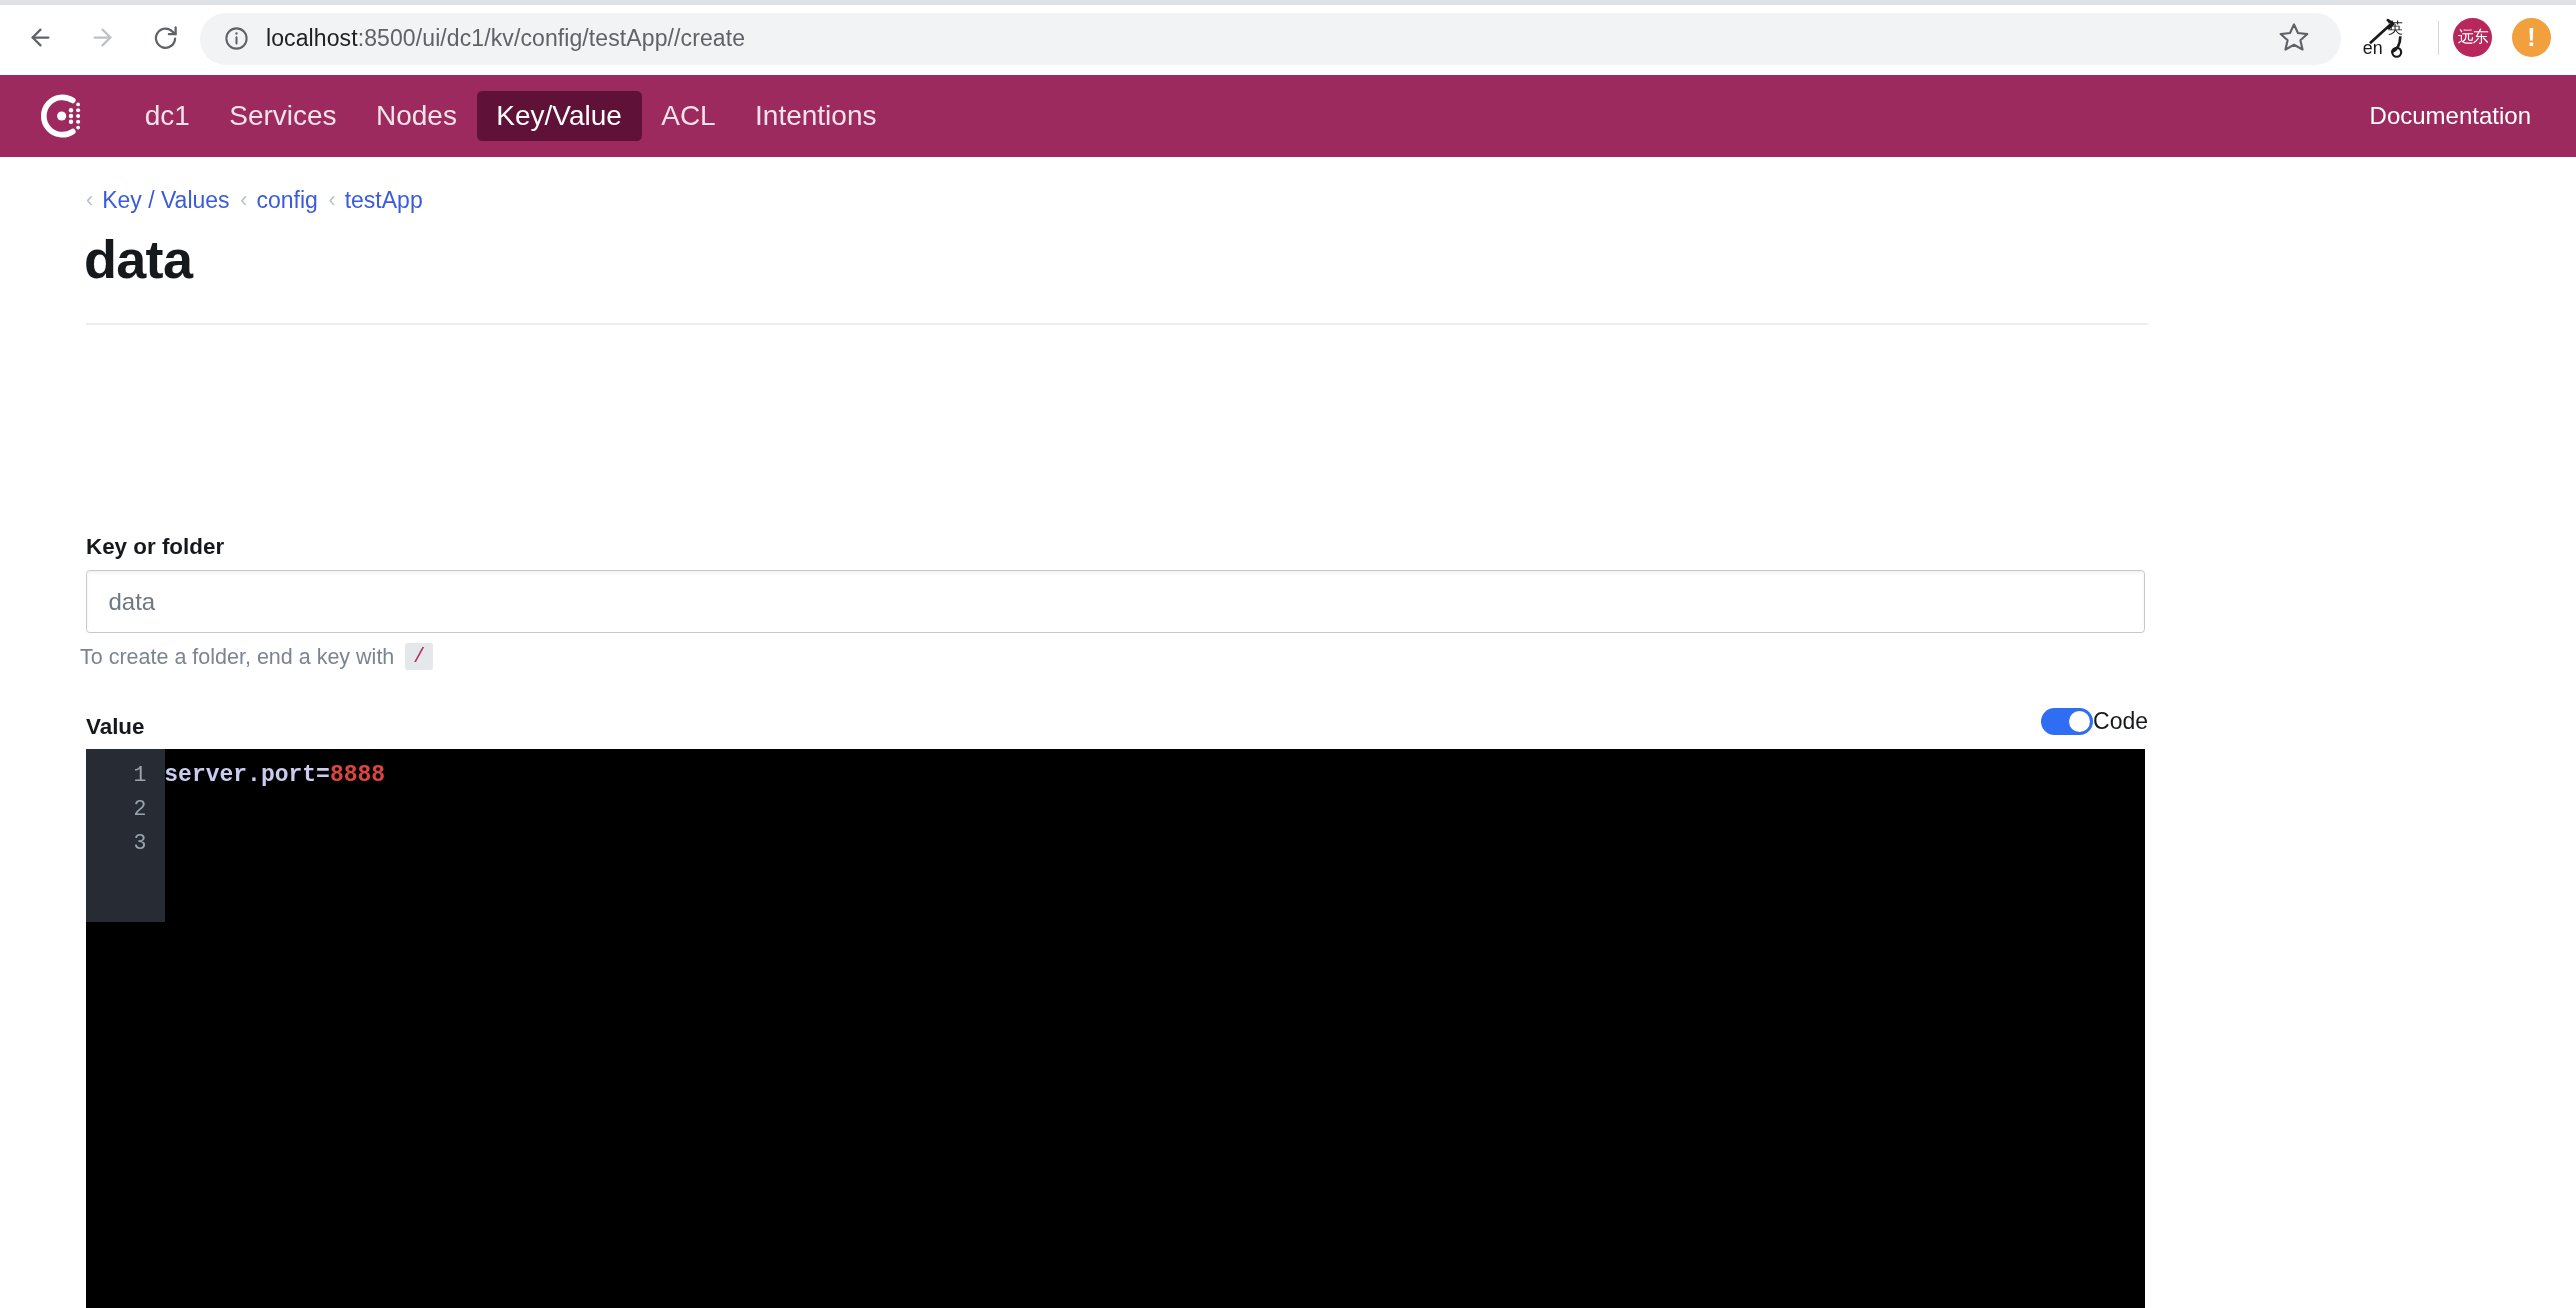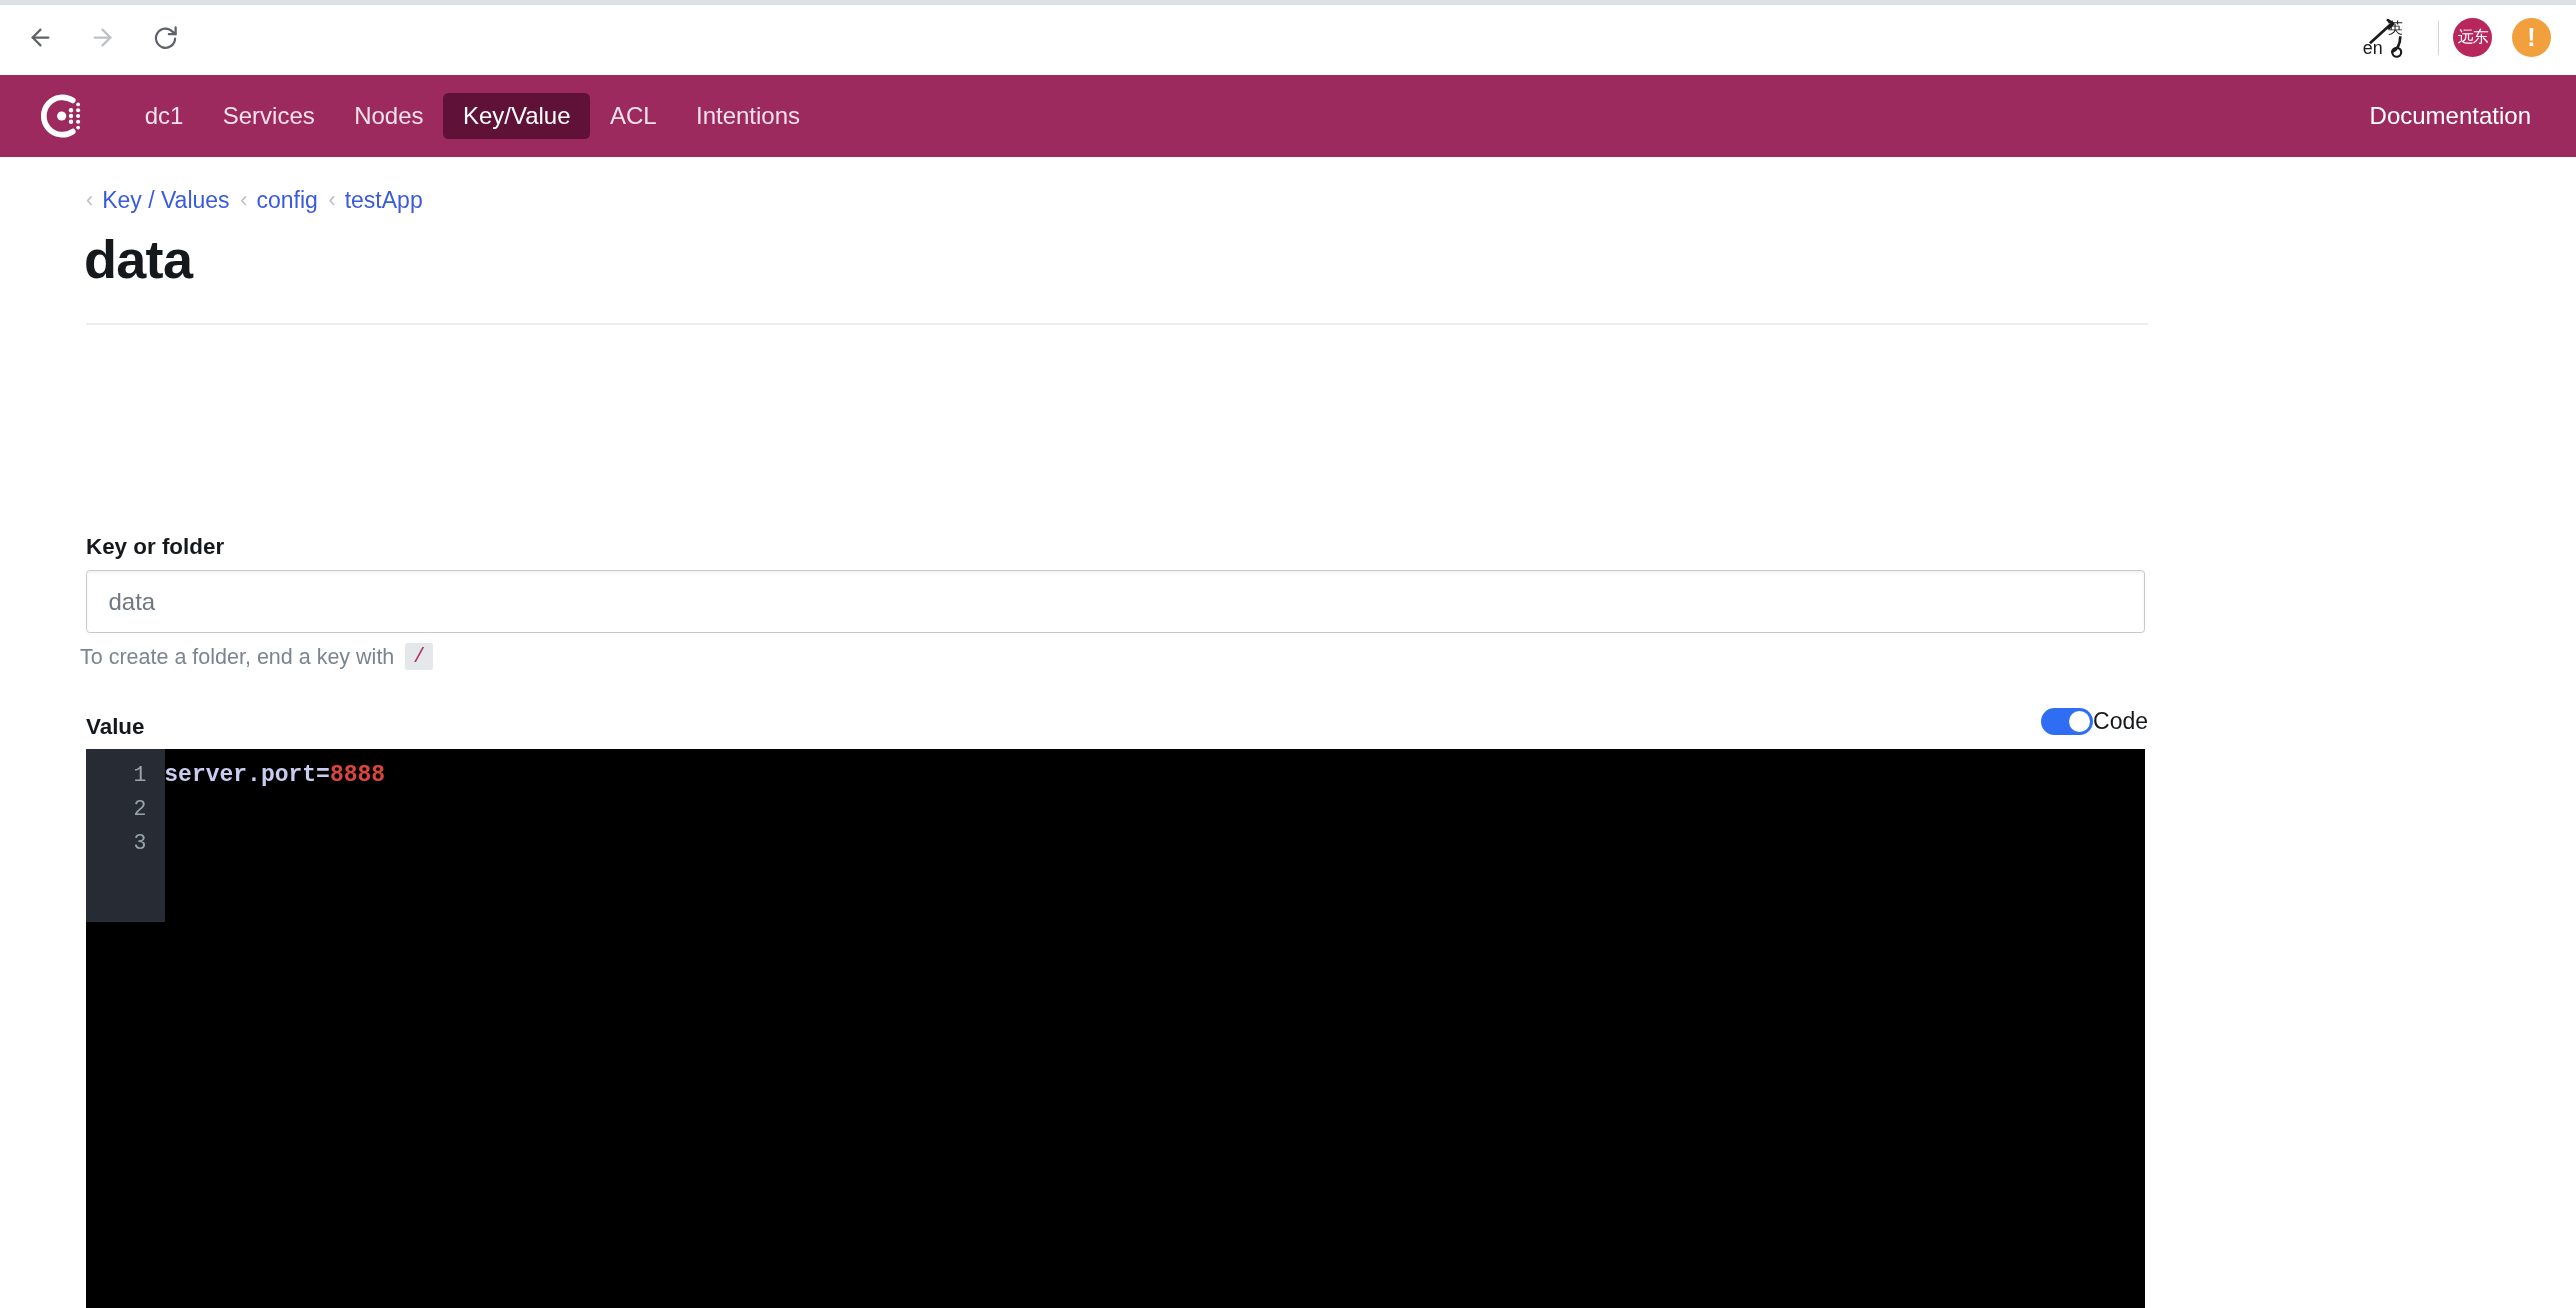--- a/index.html
+++ b/index.html
@@ -127,21 +127,21 @@
     display: flex;
     align-items: center;
   }
   .consul-logo {
     margin-left: 39px;
     margin-right: 38px;
     width: 48px; height: 48px;
   }
   .nav-links { display: flex; align-items: center; gap: 0; }
   .nav-link {
-    font-size: 24px;
+    font-size: 28px;
     color: #f3e2ea;
     padding: 9px 19.7px;
     border-radius: 5.4px;
     white-space: nowrap;
     font-family: "Liberation Sans", sans-serif;
   }
   .nav-link.active {
     background: #5f1137;
     color: #ffffff;
     text-align: right;
@@ -332,20 +332,35 @@
       </svg>
     </div>
     <div class="nav-btn">
       <svg width="27" height="27" viewBox="0 0 24 24" fill="none" stroke="currentColor" stroke-width="2" stroke-linecap="round" stroke-linejoin="round">
         <polyline points="21 3 21 9 15 9"></polyline>
         <path d="M20.5 13a8.5 8.5 0 1 1-2.2-6.1L21 9"></path>
       </svg>
     </div>
   </div>
 
+  <div class="omnibox">
+    <span class="info-icon">
+      <svg width="27" height="27" viewBox="0 0 24 24" fill="none" stroke="currentColor" stroke-width="1.8">
+        <circle cx="12" cy="12" r="9"></circle>
+        <line x1="12" y1="11" x2="12" y2="16.5" stroke-linecap="round"></line>
+        <circle cx="12" cy="7.6" r="1.05" fill="currentColor" stroke="none"></circle>
+      </svg>
+    </span>
+    <span class="url-text"><span class="host">localhost</span><span>:8500/ui/dc1/kv/config/testApp//create</span></span>
+    <span class="star-btn">
+      <svg width="32" height="32" viewBox="0 0 24 24" fill="none" stroke="currentColor" stroke-width="1.6" stroke-linejoin="round">
+        <polygon points="12 2.6 15 9 22 9.8 16.8 14.4 18.4 21.4 12 17.8 5.6 21.4 7.2 14.4 2 9.8 9 9"></polygon>
+      </svg>
+    </span>
+  </div>
 
   <div class="chrome-right">
     <div class="translate-icon">
       <svg width="50" height="50" viewBox="0 0 56 56">
         <text x="2" y="46" font-family="Liberation Sans, sans-serif" font-size="20" fill="#1a1a1a">en</text>
         <text x="30" y="22" font-family="DejaVu Sans, sans-serif" font-size="17" fill="#1a1a1a">英</text>
         <path d="M10 34 L34 12" stroke="#1a1a1a" stroke-width="3" fill="none"></path>
         <path d="M30 8 L36 12 L31 17" stroke="#1a1a1a" stroke-width="3" fill="none" stroke-linejoin="round" stroke-linecap="round"></path>
         <path d="M44 26 Q44 40 34 44" stroke="#1a1a1a" stroke-width="3" fill="none"></path>
         <circle cx="40" cy="44" r="5" fill="none" stroke="#1a1a1a" stroke-width="2.4"></circle>

